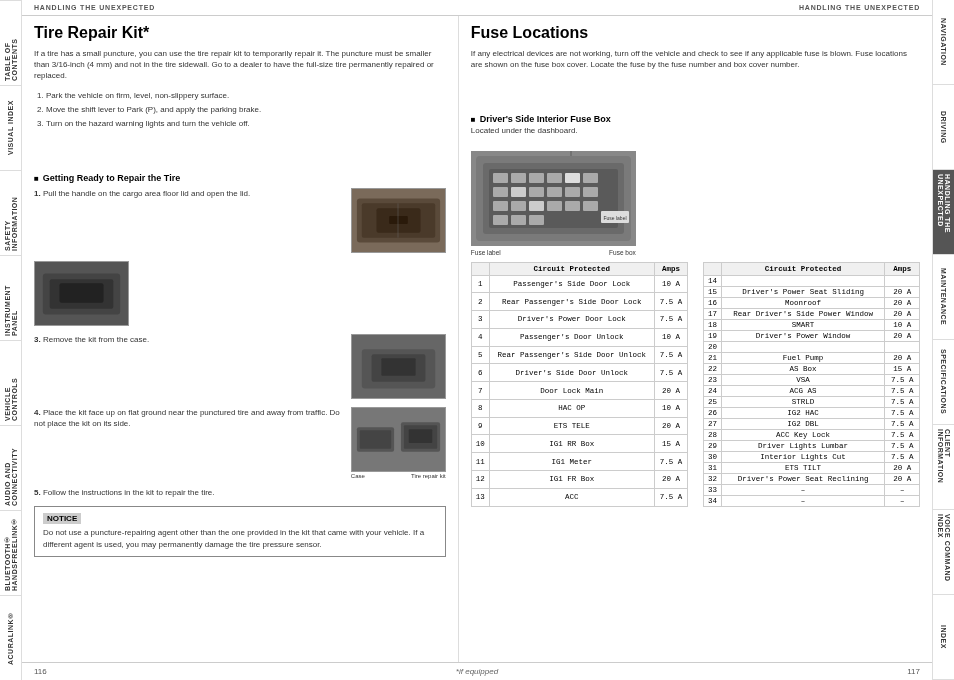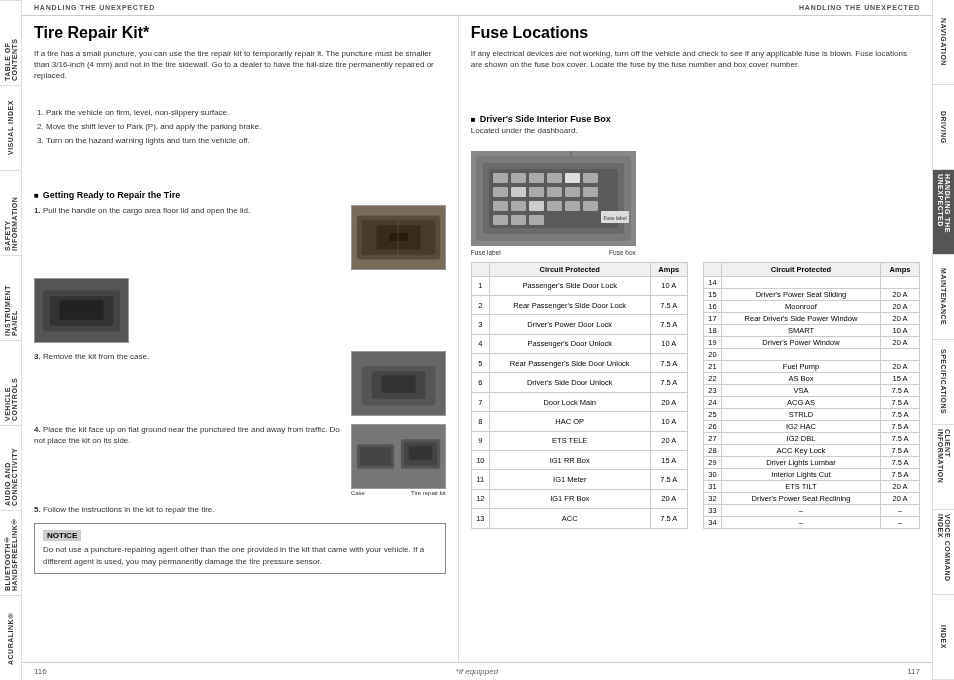--- a/index.html
+++ b/index.html
@@ -117,21 +117,21 @@
       font-size: 16px;
       font-weight: bold;
       color: #000;
       margin-bottom: 6px;
     }
 
     .body-text {
       font-size: 8px;
       line-height: 1.4;
       color: #333;
-      margin-bottom: 25px;
+      margin-bottom: 8px;
     }
 
     .section-header {
       font-size: 9px;
       font-weight: bold;
       color: #000;
       margin-bottom: 5px;
       display: flex;
       align-items: center;
       gap: 4px;
@@ -263,20 +263,21 @@
       width: 18px;
     }
     .fuse-table td:nth-child(2) {
       text-align: center;
     }
 
     .fuse-row-group {
       display: flex;
       gap: 15px;
       margin-top: 6px;
+      font-family: Liberation Mono, monospace;
     }
 
     
     .diagram-area {
       position: relative;
       margin-bottom: 6px;
     }
     .fuse-box-svg {
       width: 165px;
       height: 95px;

